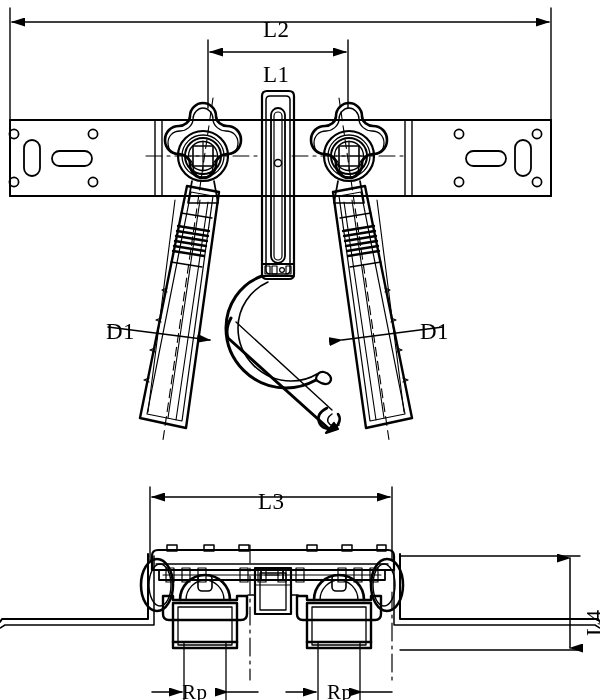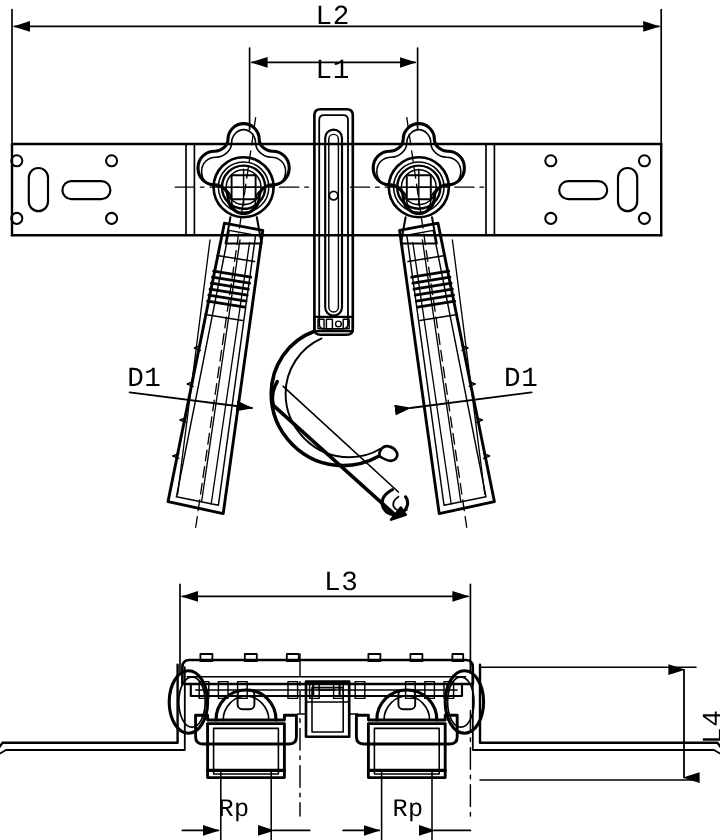--- a/index.html
+++ b/index.html
@@ -7,26 +7,27 @@
   #stage{
     position:relative;
     width:600px;height:700px;
     background:#ffffff;
     overflow:hidden;
     font-family:"Liberation Sans", sans-serif;
   }
   #cad{position:absolute;left:0;top:0;width:600px;height:700px;}
   .dimlabel{
     position:absolute;
-    font-family:Liberation Mono, monospace;
+    font-family:Liberation Serif, serif;
     font-size:23px;
     color:#000000;
     white-space:nowrap;
     letter-spacing:0.5px;
     user-select:none;
+    margin-top:16px;
   }
   .dimlabel.rot{ transform:rotate(-90deg); transform-origin:left top; }
   .small{font-size:21px;text-align:right;}
 </style>
 </head>
 <body>
 
 <div id="stage">
 
   <svg id="cad" viewBox="0 0 600 700">
@@ -350,21 +351,21 @@
   </svg>
 
   <div class="dimlabel" style="left:263px;top:1px;">L2</div>
 
   <div class="dimlabel" style="left:263px;top:46px;">L1</div>
 
   <div class="dimlabel" style="left:106px;top:303px;">D1</div>
 
   <div class="dimlabel" style="left:420px;top:303px;">D1</div>
 
-  <div class="dimlabel" style="left:270px;top:473px;">L3</div>
+  <div class="dimlabel" style="left:258px;top:473px;">L3</div>
 
   <div class="dimlabel rot" style="left:582px;top:620px;">L4</div>
 
   <div class="dimlabel small" style="left:182px;top:664px;">Rp</div>
 
   <div class="dimlabel small" style="left:327px;top:664px;">Rp</div>
 
 </div>
 
 </body></html>

